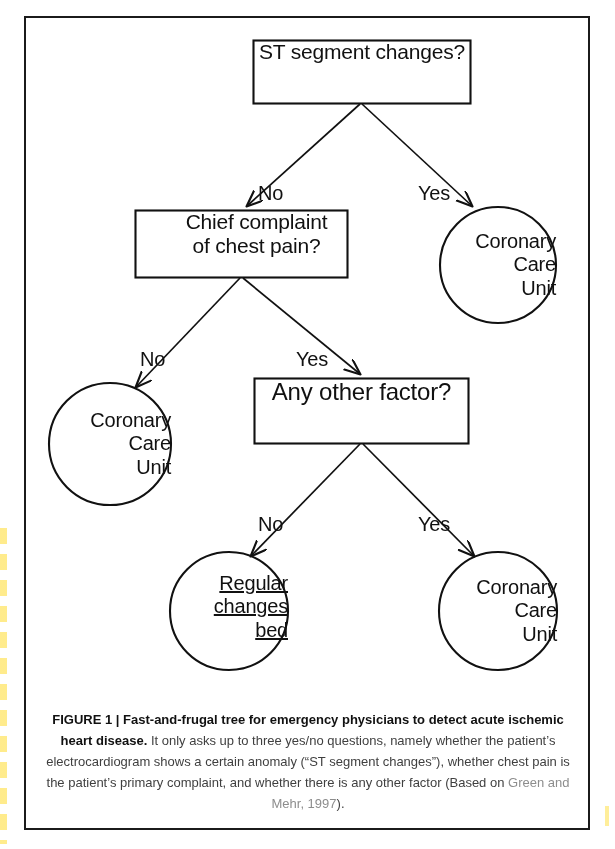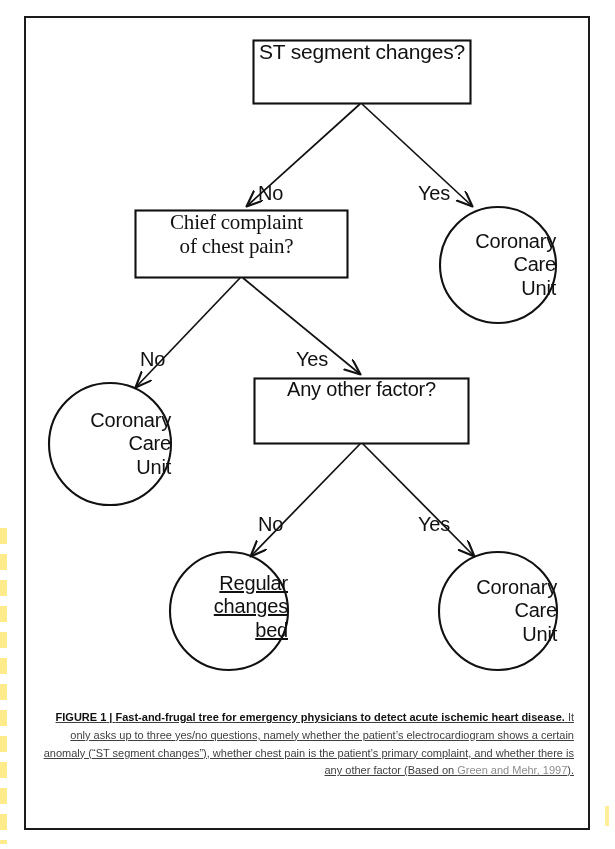--- a/index.html
+++ b/index.html
@@ -103,25 +103,24 @@
     white-space: nowrap;
     margin-top: 43px;
   }
 
   
   #caption {
     position: absolute;
     left: 42px;
     top: 709px;
     width: 532px;
-    font-size: 11px;
+    font-size: 13px;
     line-height: 1.62;
     color: #3f3f3f;
-    text-align: right;
-    text-decoration: underline;
+    text-align: center;
   }
   #caption b { color: #111111; font-weight: bold; }
   #caption .cite { color: #8d8d8d; }
 </style>
 </head>
 <body>
 
 <div id="highlight-bleed"></div>
 <div id="highlight-bleed-2"></div>
 
@@ -155,38 +154,38 @@
   <line x1="243" y1="278" x2="360" y2="374" stroke="#111111" stroke-width="1.7" marker-end="url(#arrowhead)"></line>
 
   <line x1="360" y1="444" x2="251" y2="556" stroke="#111111" stroke-width="1.7" marker-end="url(#arrowhead)"></line>
   <line x1="363" y1="444" x2="474" y2="556" stroke="#111111" stroke-width="1.7" marker-end="url(#arrowhead)"></line>
 </svg>
 
 <div class="node-box" style="left:253px; top:40px; width:218px; height:64px;">
   <span class="node-line">ST segment changes?</span>
 </div>
 
-<div class="node-box" style="left:124px; top:210px; width:225px; height:68px;font-family:Liberation Serif, serif;">
+<div class="node-box" style="left:144px; top:210px; width:225px; height:68px;">
   <span class="node-line">Chief complaint</span>
   <span class="node-line">of chest pain?</span>
 </div>
 
 <div class="node-circle" style="left:440px; top:207px; width:116px; height:116px;">
   <span class="node-line">Coronary</span>
   <span class="node-line">Care</span>
   <span class="node-line">Unit</span>
 </div>
 
 <div class="node-circle" style="left:49px; top:383px; width:122px; height:122px;">
   <span class="node-line">Coronary</span>
   <span class="node-line">Care</span>
   <span class="node-line">Unit</span>
 </div>
 
-<div class="node-box" style="left:254px; top:378px; width:215px; height:74px; font-size:20px;">
+<div class="node-box" style="left:254px; top:378px; width:215px; height:74px; font-size:24px;">
   <span class="node-line">Any other factor?</span>
 </div>
 
 <div class="node-circle" style="left:170px; top:548px; width:118px; height:118px;text-decoration:underline;">
   <span class="node-line">Regular</span>
   <span class="node-line">changes</span>
   <span class="node-line">bed</span>
 </div>
 
 <div class="node-circle" style="left:439px; top:552px; width:118px; height:118px;">

